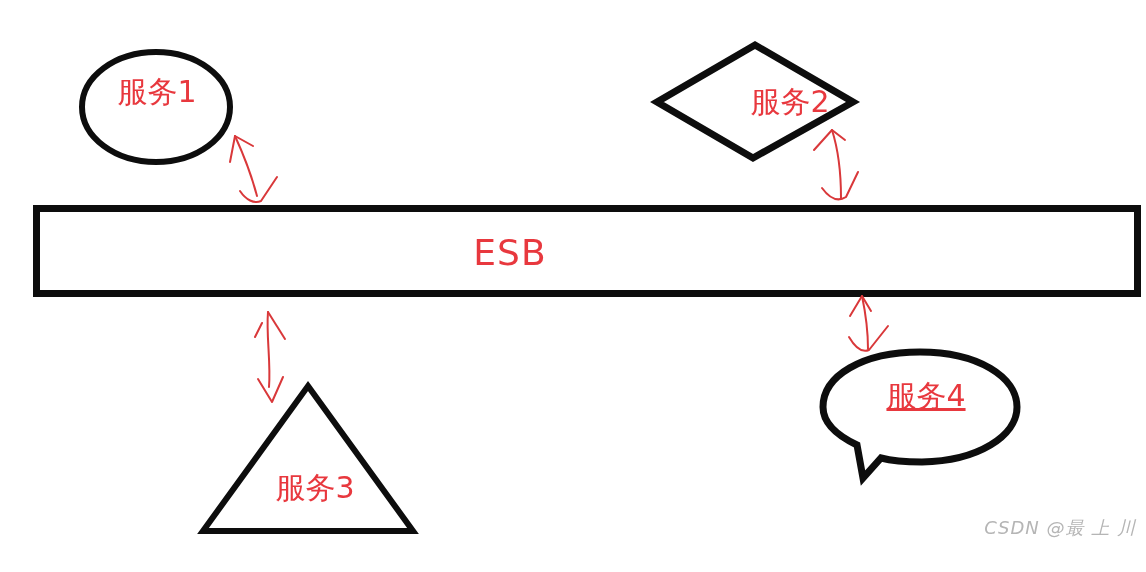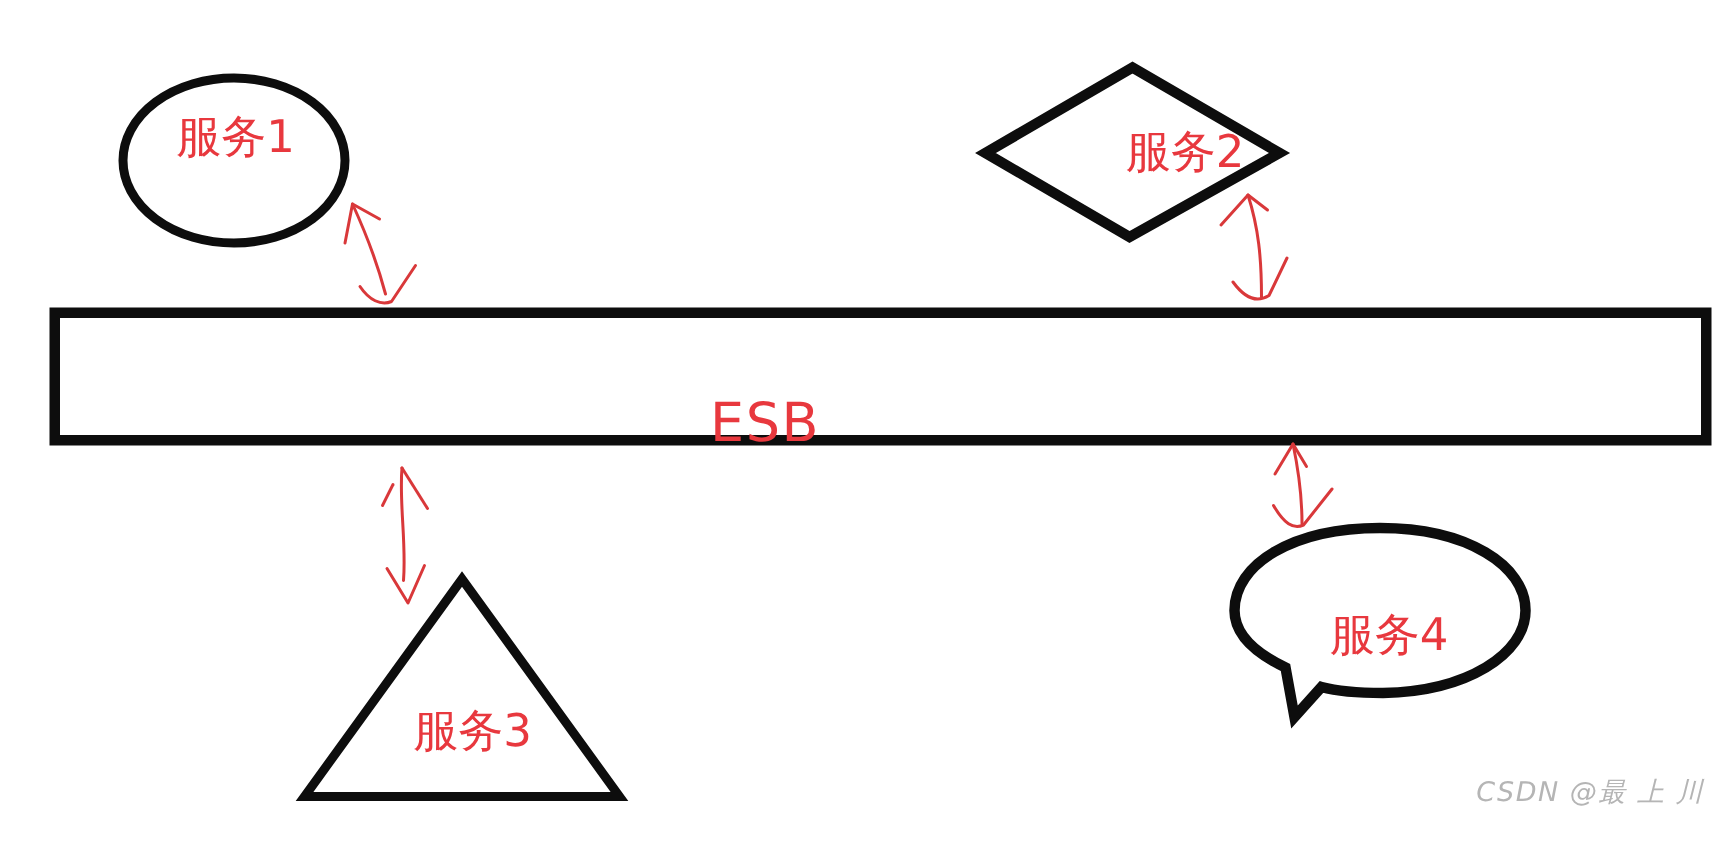--- a/index.html
+++ b/index.html
@@ -27,21 +27,20 @@
     transform: translate(-50%, -50%);
     color: #e8383e;
     font-size: 30px;
     font-weight: 400;
     white-space: nowrap;
     line-height: 1;
   }
   .label.esb {
     font-size: 36px;
     letter-spacing: 1px;
-    margin-top: 30px;
   }
   .watermark {
     position: absolute;
     right: 10px;
     bottom: 8px;
     color: #b5b5b5;
     font-size: 18px;
     letter-spacing: 1px;
     white-space: nowrap;
     font-style: italic;
@@ -102,17 +101,17 @@
   </svg>
 
   <div class="label" style="left:157px; top:92px;">服务1</div>
 
   <div class="label" style="left:768px; top:102px;margin-left:22px;">服务2</div>
 
   <div class="label esb" style="left:510px; top:253px;">ESB</div>
 
   <div class="label" style="left:315px; top:488px;text-align:center;">服务3</div>
 
-  <div class="label" style="left:926px; top:424px;">服务4</div>
+  <div class="label" style="left:926px; top:396px;text-decoration:underline;">服务4</div>
 
   <div class="watermark">CSDN @最 上 川</div>
 
 </div>
 
 </body></html>

